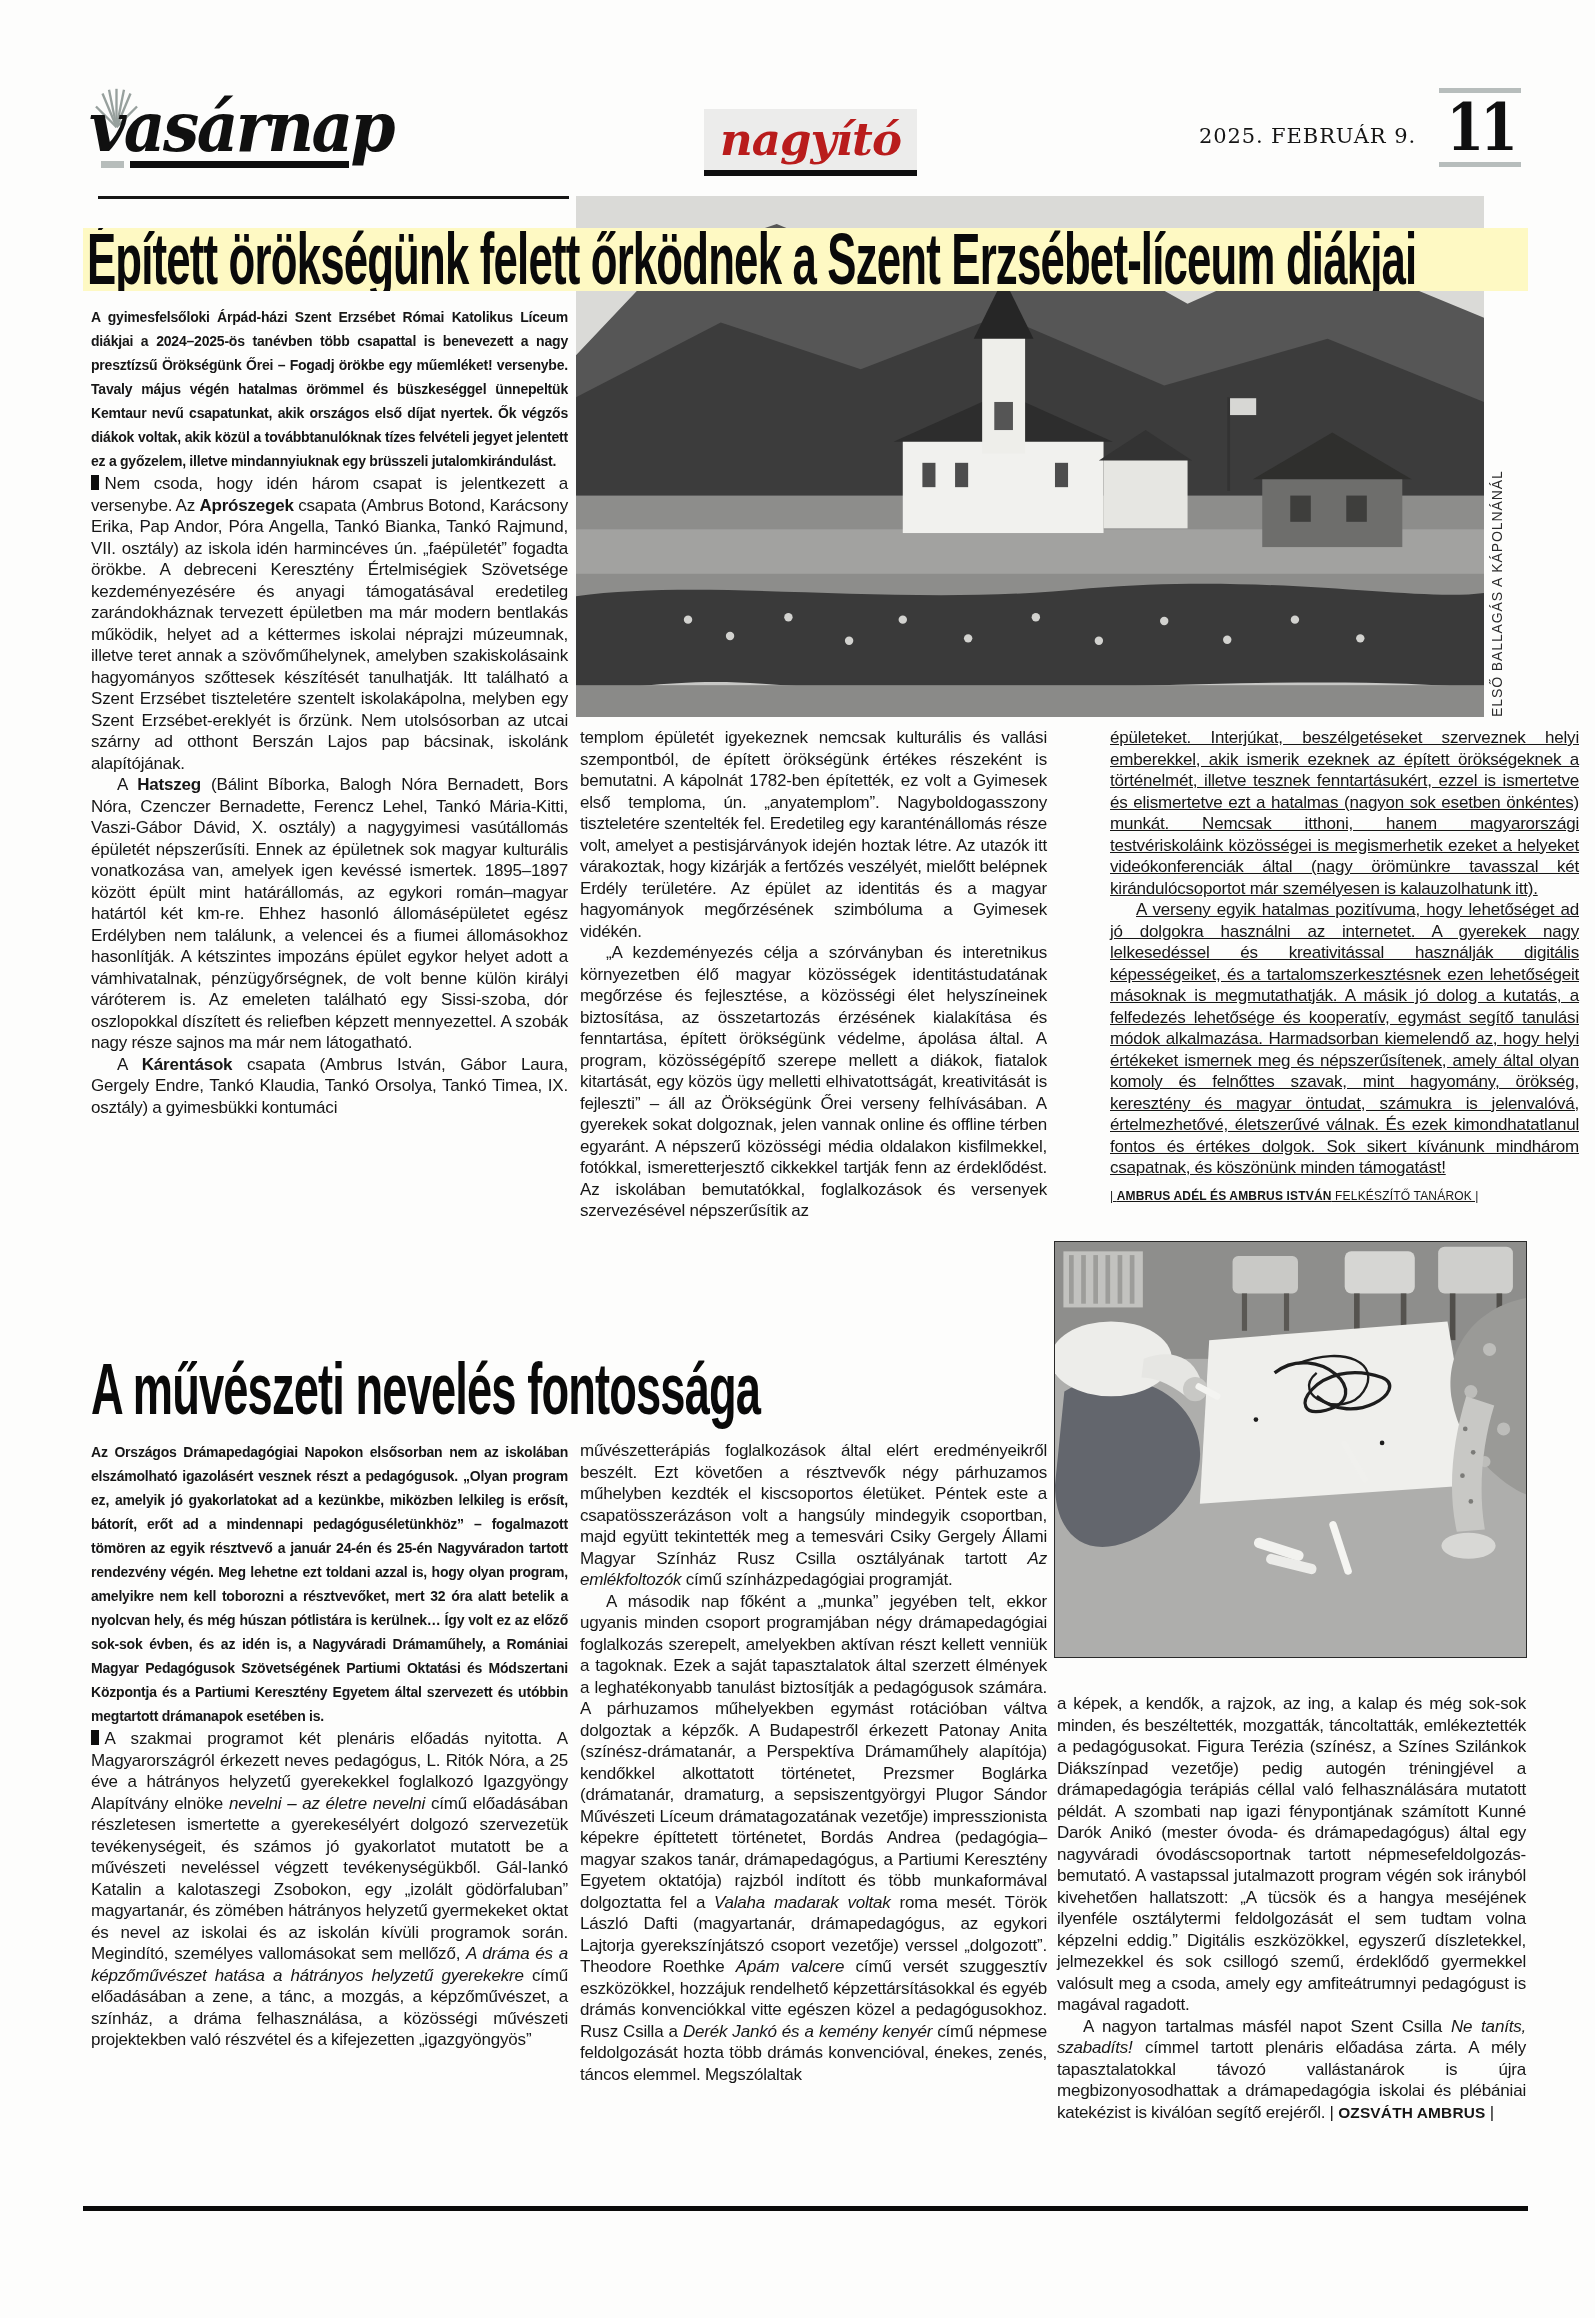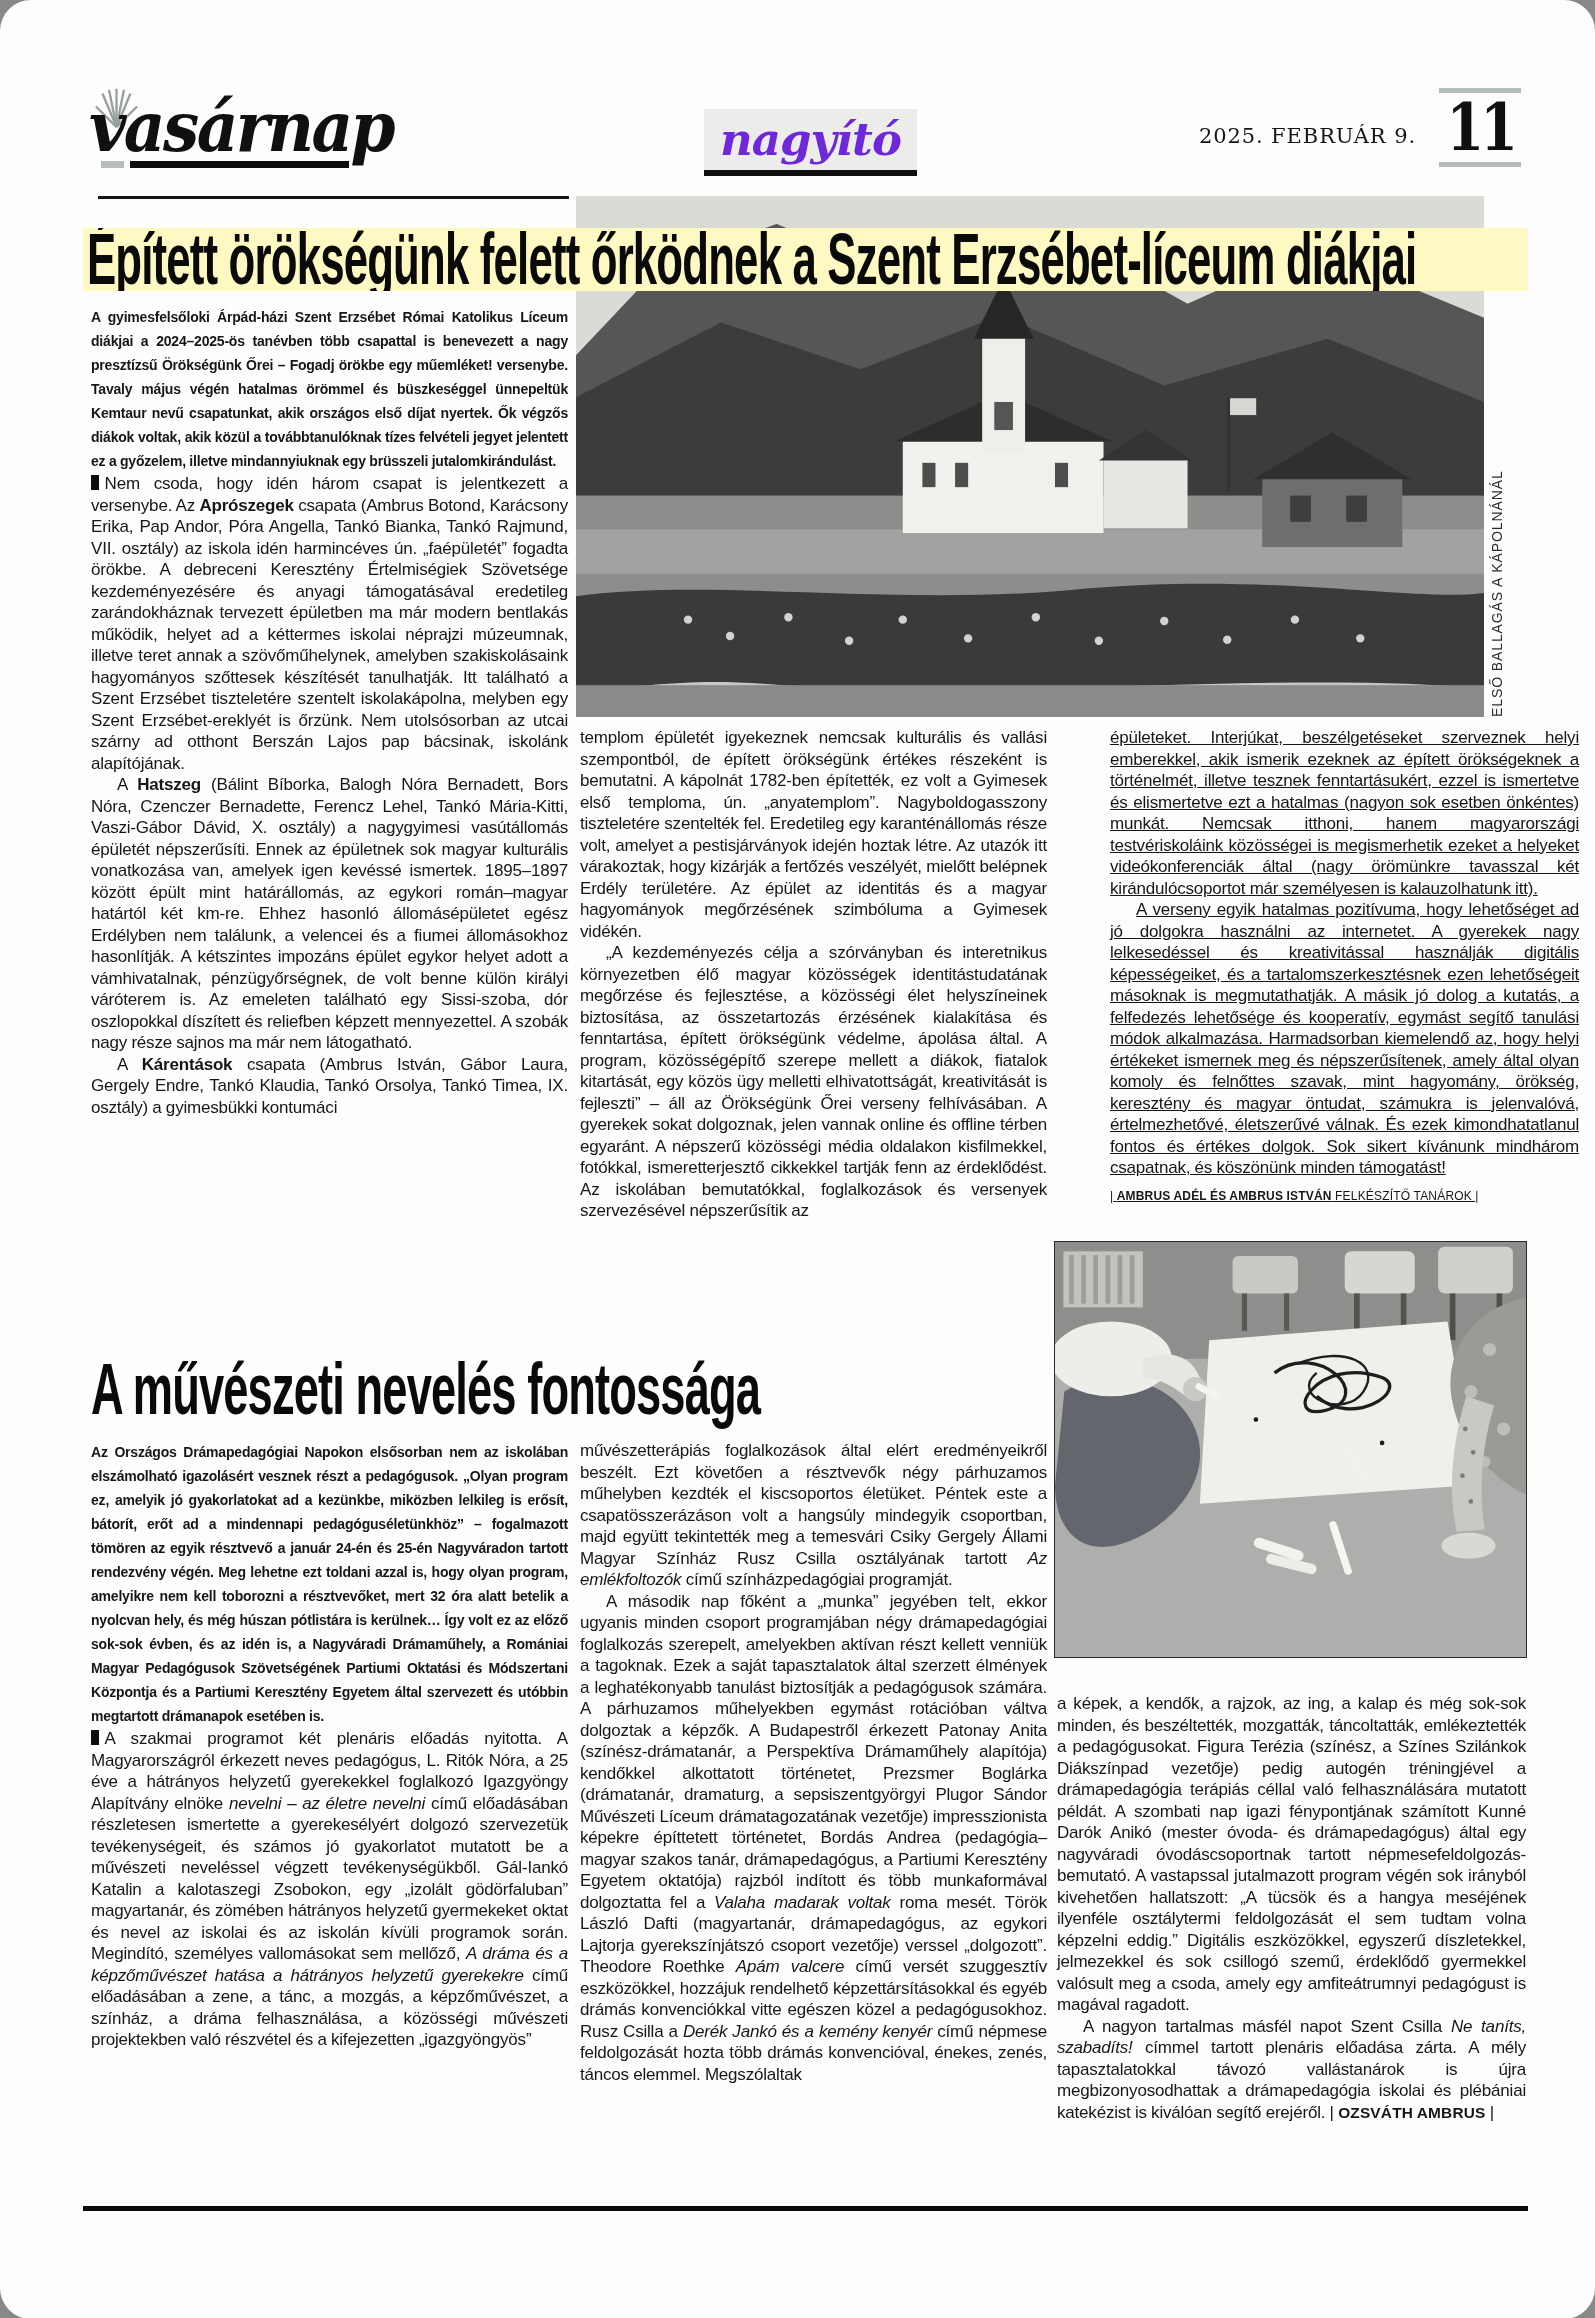--- a/index.html
+++ b/index.html
@@ -3,40 +3,39 @@
 <meta charset="utf-8">
 <style>
   html,body{margin:0;padding:0;background:#888;}
   .page{
     position:relative;
     width:1595px;height:2319px;
     background:#fdfdfc;
     font-family:"Liberation Sans",sans-serif;
     color:#141414;
     overflow:hidden;
-    border-radius:31px;
   }
   
   .masthead{position:absolute;left:89px;top:92px;width:290px;height:82px;}
   .masthead .brand{
     font-family:"DejaVu Serif",serif;font-style:italic;font-weight:700;
     font-size:70px;line-height:70px;letter-spacing:-2.8px;color:#101010;
     transform:scaleX(.92);transform-origin:left bottom;white-space:nowrap;
   }
   .brand-underline{position:absolute;left:41px;top:69px;width:219px;height:6.5px;background:#0e0e0e;}
   .brand-chip{position:absolute;left:12px;top:69px;width:23.4px;height:6.5px;background:#b7bdbb;}
   .sunburst{position:absolute;left:3.7px;top:-6.5px;}
   .section-box{
     position:absolute;left:704px;top:109px;width:213px;height:61px;
     background:#ececeb;border-bottom:6.5px solid #0f0f0f;
     display:flex;align-items:center;justify-content:center;
   }
   .section-box .section-label{
     font-family:"DejaVu Serif",serif;font-style:italic;font-weight:700;
-    font-size:45px;color:#6d28d9;letter-spacing:-0.9px;
+    font-size:45px;color:#b91c1c;letter-spacing:-0.9px;
   }
   .issue-date{
     position:absolute;left:1150px;top:124px;width:266px;text-align:right;
     font-family:"DejaVu Serif",serif;font-size:21px;letter-spacing:0.9px;color:#151515;
   }
   .pagenum-wrap{position:absolute;left:1439px;top:88px;width:82px;text-align:right;}
   .pagenum-bar{width:82px;height:5.1px;background:#b7bdbc;}
   .pagenum{
     font-family:"DejaVu Serif",serif;font-weight:700;font-size:66px;line-height:69px;
     letter-spacing:-4.7px;color:#101010;transform:scaleX(.82);transform-origin:center;

